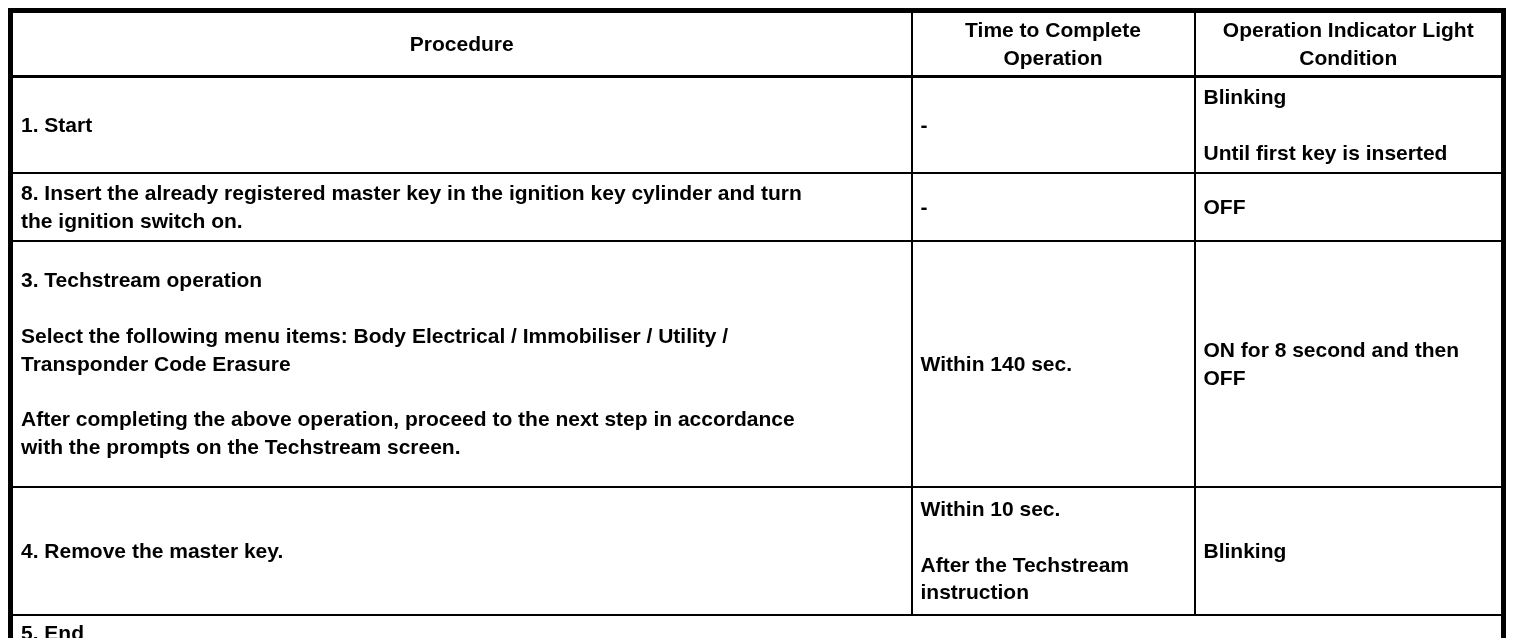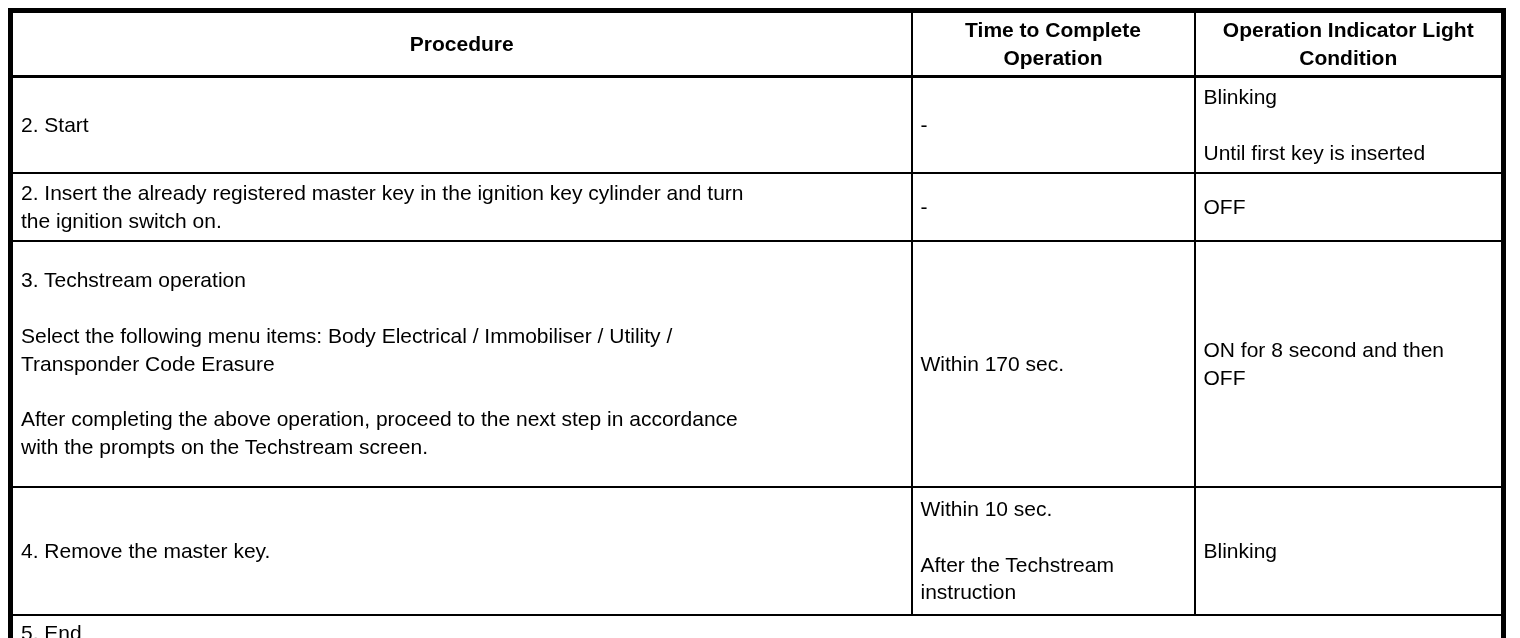--- a/index.html
+++ b/index.html
@@ -37,21 +37,21 @@
     padding: 3px 8px;
     color: #000000;
     background: #ffffff;
   }
   th {
     font-weight: bold;
     text-align: center;
     border-bottom-width: 3px;
   }
   td {
-    font-weight: normal;
+    font-weight: bold;
     text-align: left;
   }
   tr.header-row { height: 66px; }
   tr.row-start { height: 96px; }
   tr.row-insert { height: 68px; }
   tr.row-techstream { height: 246px; }
   tr.row-remove { height: 128px; }
   tr.row-end { height: 38px; }
 </style>
 </head>
@@ -66,41 +66,41 @@
     </colgroup>
     <thead>
       <tr class="header-row">
         <th>Procedure</th>
         <th>Time to Complete Operation</th>
         <th>Operation Indicator Light Condition</th>
       </tr>
     </thead>
     <tbody>
       <tr class="row-start">
-        <td>2. Start</td>
+        <td>1. Start</td>
         <td>-</td>
         <td>Blinking
 
 Until first key is inserted</td>
       </tr>
       <tr class="row-insert">
-        <td>2. Insert the already registered master key in the ignition key cylinder and turn
+        <td>8. Insert the already registered master key in the ignition key cylinder and turn
 the ignition switch on.</td>
         <td>-</td>
         <td>OFF</td>
       </tr>
       <tr class="row-techstream">
         <td>3. Techstream operation
 
 Select the following menu items: Body Electrical / Immobiliser / Utility /
 Transponder Code Erasure
 
 After completing the above operation, proceed to the next step in accordance
 with the prompts on the Techstream screen.</td>
-        <td>Within 170 sec.</td>
+        <td>Within 140 sec.</td>
         <td>ON for 8 second and then
 OFF</td>
       </tr>
       <tr class="row-remove">
         <td>4. Remove the master key.</td>
         <td>Within 10 sec.
 
 After the Techstream
 instruction</td>
         <td>Blinking</td>

